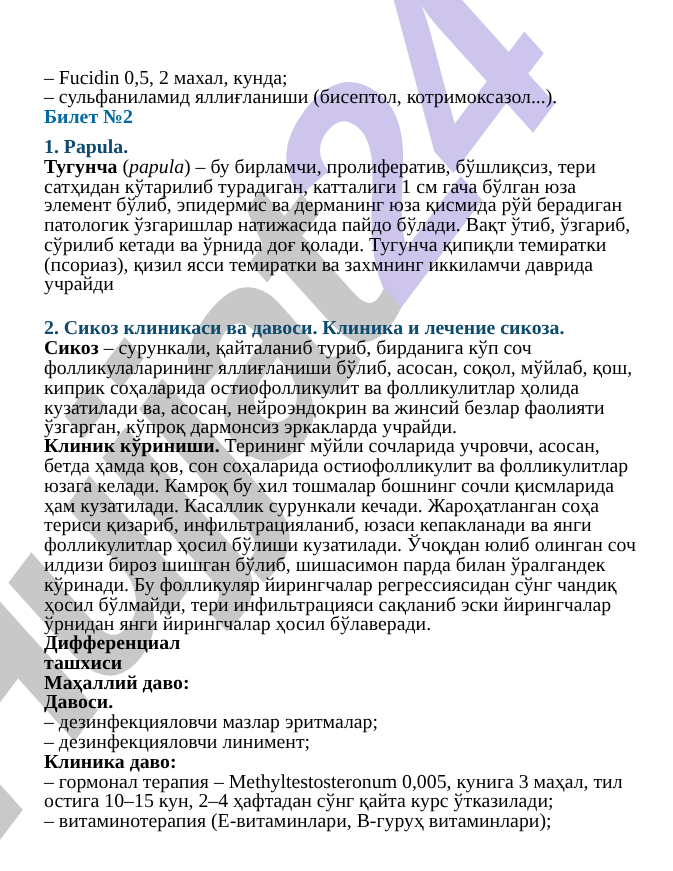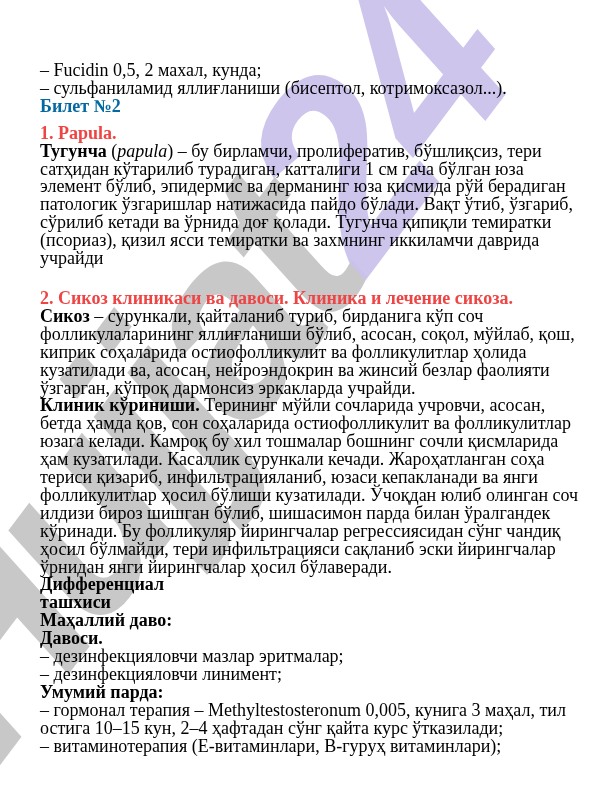--- a/index.html
+++ b/index.html
@@ -38,21 +38,21 @@
     position: absolute;
     left: 40px;
     top: 62px;
     width: 542px;
     z-index: 1;
     font-size: 18px;
     line-height: 17.9px;
   }
   .content p, .content div { margin: 0; padding: 0; }
   .h-ticket { color: #0369a1; font-weight: bold; margin-top: 18px; }
-  .h-red    { color: #ef4444; font-weight: bold; }
+  .h-red    { color: #0c4a6e; font-weight: bold; }
   .h-red.q1 { margin-top: 9px; }
   .h-red.q2 { margin-top: 22px; }
   .bold { font-weight: bold; }
   .ital { font-style: italic; }
   .diff-row   { display: flex; align-items: flex-start; flex-direction: column; }
   .diff-label { width: 134px; flex: none; font-weight: bold; }
   .diff-items { flex: 1; }
   .mt-davosi { margin-top: 5px; }
   .mt-umumiy { margin-top: 7px; }
   .mt-vit    { margin-top: 2px; }
@@ -83,18 +83,18 @@
 
     <div class="diff-row">
       <div class="diff-label">Дифференциал ташхиси</div>
     </div>
 
     <div class="bold">Маҳаллий даво:</div>
     <div class="bold mt-davosi">Давоси.</div>
     <div>– дезинфекцияловчи мазлар эритмалар;</div>
     <div>– дезинфекцияловчи линимент;</div>
 
-    <div class="bold mt-umumiy">Умумий парда:</div>
+    <div class="bold mt-umumiy">Клиника даво:</div>
     <div>– гормонал терапия – Methyltestosteronum 0,005, кунига 3 маҳал, тил остига 10–15 кун, 2–4 ҳафтадан сўнг қайта курс ўтказилади;</div>
     <div class="mt-vit">– витаминотерапия (Е-витаминлари, В-гуруҳ витаминлари);</div>
 
   </div>
 </div>
 
 </body></html>

